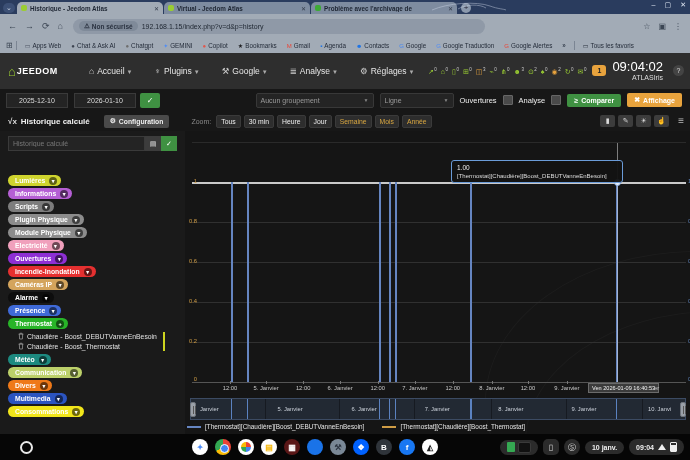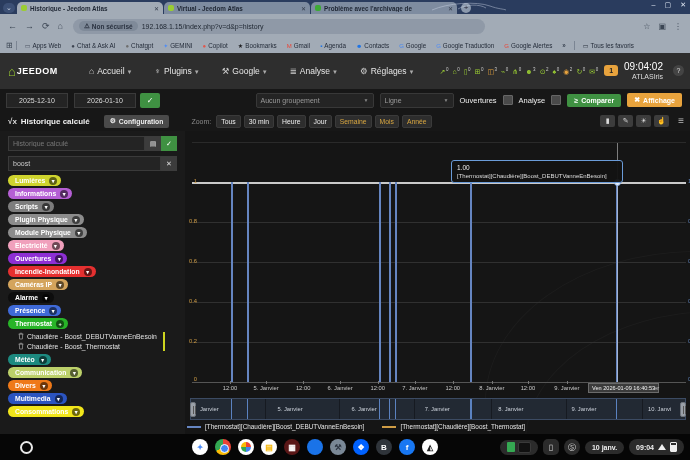--- a/index.html
+++ b/index.html
@@ -42,21 +42,21 @@
   #brand .btxt{color:#fff;font-weight:bold;font-size:9px;letter-spacing:.5px;}
   .menu-item{color:#e6e6e6;font-size:8.5px;margin:0 11px;white-space:nowrap;}
   .menu-item .mi{margin-right:3px;color:#cfcfcf;}
   .menu-item .caret{font-size:6px;color:#aaa;margin-left:2px;}
   #menubar-right{margin-left:auto;display:flex;align-items:center;margin-right:6px;gap:6px;}
   #status-icons{display:flex;align-items:center;gap:4px;}
   .sic{font-size:7px;line-height:8px;position:relative;}
   .sic sup{font-size:4.5px;color:#ccc;margin-left:.5px;}
   #alert-badge{background:#e8a33d;color:#222;font-size:7px;font-weight:bold;border-radius:3px;padding:2px 5px;}
   #clockbox{text-align:right;line-height:1.15;}
-  #clockbox .t{font-size:10px;color:#fff;}
+  #clockbox .t{font-size:13px;color:#fff;}
   #clockbox .u{font-size:7px;color:#ddd;}
   #help-btn{width:11px;height:11px;border-radius:50%;background:#444;color:#ddd;font-size:7px;line-height:11px;text-align:center;margin-left:4px;}
   
   #rowA{position:absolute;left:0;top:89px;width:690px;height:22px;background:#171717;display:flex;align-items:center;}
   .dateinput{width:60px;height:13px;background:#242424;border:1px solid #3a3a3a;color:#ddd;font-size:7px;
     font-family:"Liberation Sans",sans-serif;text-align:center;padding:0;margin-left:6px;}
   #date-ok{width:20px;height:15px;background:#3f9142;border-radius:2px;color:#fff;font-size:8px;line-height:15px;text-align:center;margin-left:4px;}
   #rowA-right{margin-left:auto;display:flex;align-items:center;gap:6px;margin-right:8px;}
   .fakeselect{display:flex;align-items:center;justify-content:space-between;background:#242424;border:1px solid #383838;
     color:#9a9a9a;font-size:7px;height:13px;padding:0 4px;border-radius:2px;}
@@ -356,24 +356,20 @@
         <span class="tbtn">☝</span>
       </div>
   </div>
 
   <div id="sidebar">
     <div class="siderow">
       <input class="sideinput" placeholder="Historique calculé" style="">
       <div class="sq-btn">▤</div>
       <div class="sq-btn green">✓</div>
     </div>
-    <div class="siderow">
-      <input class="sideinput" value="boost" style="">
-      <div class="sq-btn">✕</div>
-    </div>
     <div id="pill-list">
         <div class="pill" style="background: rgb(207, 212, 46);">
           <span>Lumières</span>
           <span class="picon">▾</span>
         </div>
         <div class="pill" style="background: rgb(181, 95, 212);">
           <span>Informations</span>
           <span class="picon">▾</span>
         </div>
         <div class="pill" style="background: rgb(125, 125, 125);">

